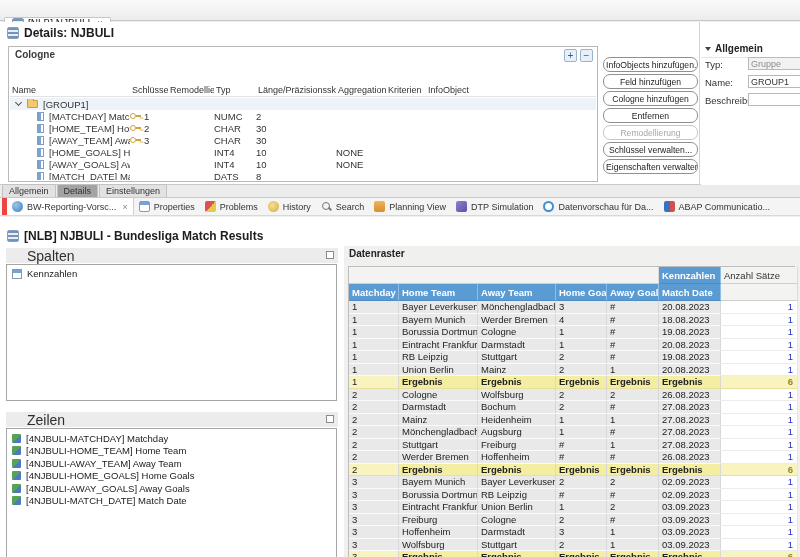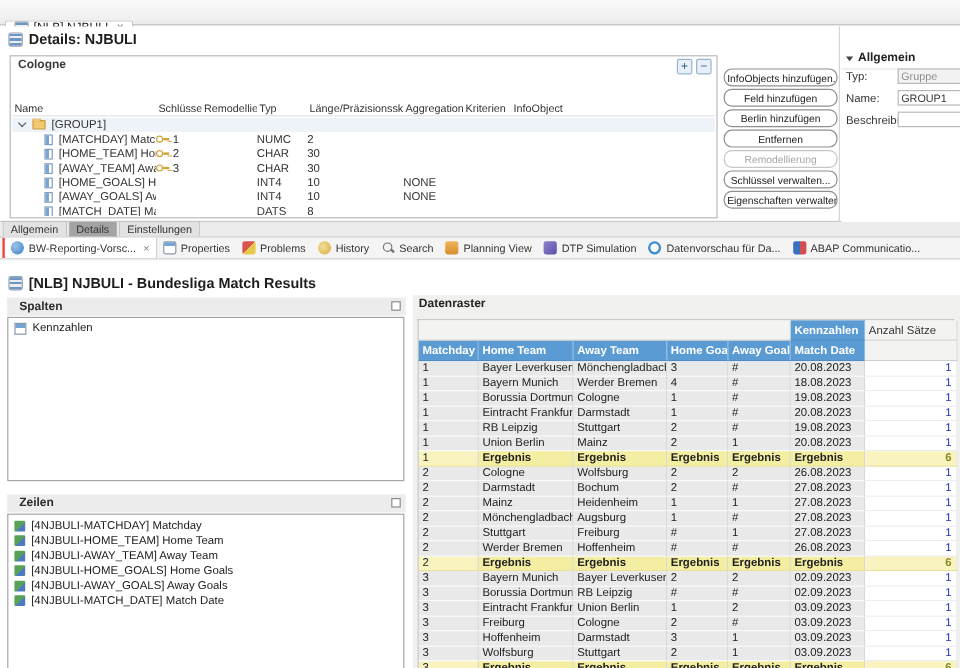--- a/index.html
+++ b/index.html
@@ -79,21 +79,21 @@
                 border-bottom:1px solid #c9c9c9;display:flex;align-items:flex-end;padding-left:2px}
   .etab2{font-size:9px;padding:1px 6px 1px 6px;border:1px solid #c2c2c2;border-bottom:none;
          background:#e2e2e2;color:#333;margin-right:1px;border-radius:2px 2px 0 0;white-space:nowrap;cursor:pointer}
   .etab2.active{background:#a3a3a3}
 
   
   .viewtabs{position:absolute;left:0;top:198px;width:800px;height:18px;background:#f4f4f4;
             border-bottom:1px solid #d9d9d9;display:flex;align-items:center;overflow:hidden;padding-left:2px}
   .vtab{display:flex;align-items:center;gap:4px;padding:0 5px;height:18px;white-space:nowrap;
         color:#333;font-size:9px;cursor:pointer;flex:0 0 auto}
-  .vtab.active{background:#fff;border-left:2px solid #ef4444;border-right:1px solid #d0d0d0}
+  .vtab.active{background:#fff;border-left:5px solid #ef4444;border-right:1px solid #d0d0d0}
   .vicon{width:11px;height:11px;border-radius:2px;flex:0 0 auto}
   .vclose{color:#888;margin-left:2px;font-size:9px}
   .bw-reporting-icon{border-radius:50%;background:radial-gradient(circle at 35% 35%,#9cc4e8,#3b7fc4)}
   .properties-icon{background:linear-gradient(180deg,#76a3d6 0 3px,#fff 3px 100%);border:1px solid #8a9bb0}
   .mass-activation-icon{background:linear-gradient(135deg,#9cc49c 0 50%,#6f9e6f 50% 100%)}
   .problems-icon{background:linear-gradient(135deg,#d9534f 0 50%,#e8c84a 50% 100%)}
   .history-icon{border-radius:50%;background:radial-gradient(circle at 40% 40%,#f3e09a,#d7a93c)}
   .search-icon{position:relative;border-radius:0;background:transparent}
   .search-icon::before{content:'';position:absolute;left:1px;top:1px;width:6px;height:6px;
                        border:1.6px solid #777;border-radius:50%}
@@ -105,21 +105,21 @@
   .abap-communication-icon{background:linear-gradient(90deg,#3b6fc0 0 50%,#d05050 50% 100%)}
 
   
   .preview{position:absolute;left:0;top:217px;width:800px;height:340px;background:#fff;overflow:hidden}
   .pheader{position:absolute;left:7px;top:12px;display:flex;gap:5px;align-items:center}
   .pheader .ehdr-title{font-size:12px}
   .right-pane{position:absolute;left:344px;top:29px;right:0;bottom:0;background:#f0f0ef}
   .dr-label{position:absolute;left:349px;top:31px;font-weight:bold;font-size:10px;color:#222}
 
   .sec-hdr{position:absolute;left:6px;width:332px;height:15px;background:#ececec;display:flex;align-items:center}
-  .sec-hdr .sec-title{padding-left:10px;font-weight:bold;font-size:10px;color:#2e2e2e}
+  .sec-hdr .sec-title{padding-left:21px;font-weight:normal;font-size:14px;color:#2e2e2e}
   .max-icon{position:absolute;right:4px;top:3px;width:8px;height:8px;border:1px solid #8a8a8a;background:#fff;cursor:pointer}
   .spalten-hdr{top:31px}
   .spalten-box{position:absolute;left:6px;top:47px;width:331px;height:137px;border:1px solid #a6a6a6;background:#fff}
   .kennzahlen-item{display:flex;align-items:center;gap:5px;padding:3px 0 0 5px;font-size:9.5px;color:#1a1a1a}
   .kpi-icon{width:10px;height:10px;border:1px solid #8899aa;flex:0 0 auto;
             background:linear-gradient(180deg,#76a3d6 0 3px,#fff 3px 100%)}
   .zeilen-hdr{top:195px}
   .zeilen-box{position:absolute;left:6px;top:211px;width:331px;height:132px;border:1px solid #a6a6a6;background:#fff;overflow:hidden}
   .zlist{padding:3px 0 0 5px}
   .zitem{display:flex;align-items:center;gap:5px;height:12.5px;font-size:9.5px;color:#1a1a1a}
@@ -262,21 +262,21 @@
           <div class="fcell fcol-typ">DATS</div>
           <div class="fcell fcol-len">8</div>
           <div class="fcell fcol-agg"></div>
         </div>
       </div>
   </div>
 
   <div class="buttons-col">
       <button class="sidebtn">InfoObjects hinzufügen...</button>
       <button class="sidebtn">Feld hinzufügen</button>
-      <button class="sidebtn">Berlin hinzufügen</button>
+      <button class="sidebtn">Cologne hinzufügen</button>
       <button class="sidebtn">Entfernen</button>
       <button class="sidebtn disabled" disabled="">Remodellierung</button>
       <button class="sidebtn">Schlüssel verwalten...</button>
       <button class="sidebtn">Eigenschaften verwalten...</button>
     </div>
 
   <div class="splitter-v"></div>
 
   <div class="props">
     <div class="props-title">

